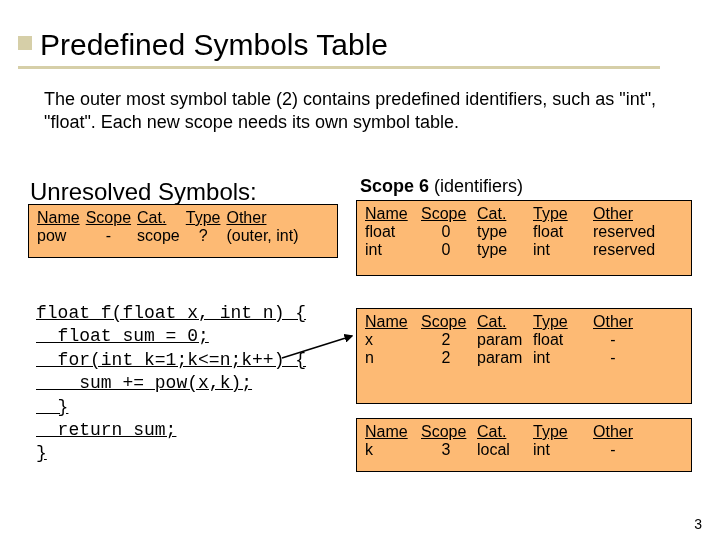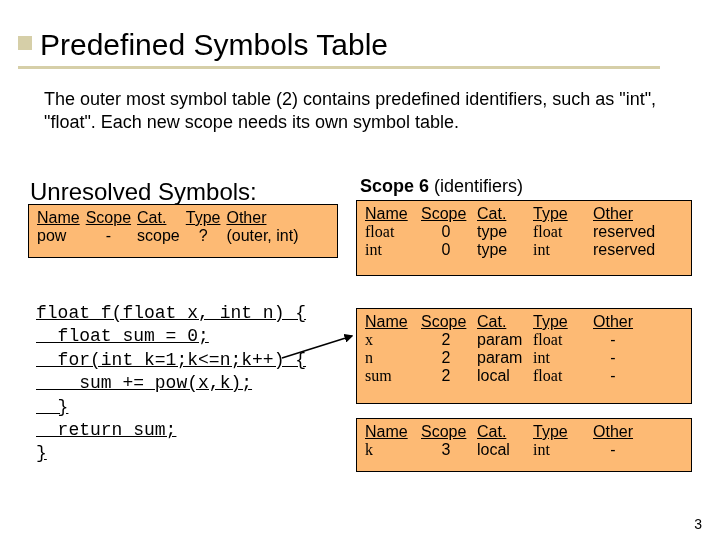--- a/index.html
+++ b/index.html
@@ -56,21 +56,21 @@
     position: absolute;
     top: 176px; left: 360px;
     font-size: 18px;
   }
   table.symtab {
     border-collapse: collapse;
     font-size: 16px;
   }
   table.symtab thead td { text-decoration: underline; padding: 0 6px 0 0; }
   table.symtab tbody td { padding: 0 6px 0 0; }
-  .mono { font-family: Liberation Serif, serif; }
+  .mono { font-family: Liberation Sans, sans-serif; }
   .unresolved-box table { margin: 4px 0 0 8px; }
   .scope0-box table, .scope2-box table, .scope3-box table { margin: 4px 0 0 8px; }
 
   .code {
     position: absolute;
     top: 302px; left: 36px;
     font-family: "Courier New", Courier, monospace;
     font-size: 18px;
     line-height: 1.3;
     white-space: pre;
@@ -187,27 +187,20 @@
         <td style="text-align:center">2</td>
         <td>param</td>
         <td class="mono">float</td>
         <td style="text-align:center">-</td>
       </tr>
       <tr>
         <td class="mono">n</td>
         <td style="text-align:center">2</td>
         <td>param</td>
         <td class="mono">int</td>
-        <td style="text-align:center">-</td>
-      </tr>
-      <tr>
-        <td class="mono">sum</td>
-        <td style="text-align:center">2</td>
-        <td>local</td>
-        <td class="mono">float</td>
         <td style="text-align:center">-</td>
       </tr>
     </tbody>
   </table>
 </div>
 
 <div class="box scope3-box">
   <table class="symtab">
     <colgroup>
         <col style="width:56px">

